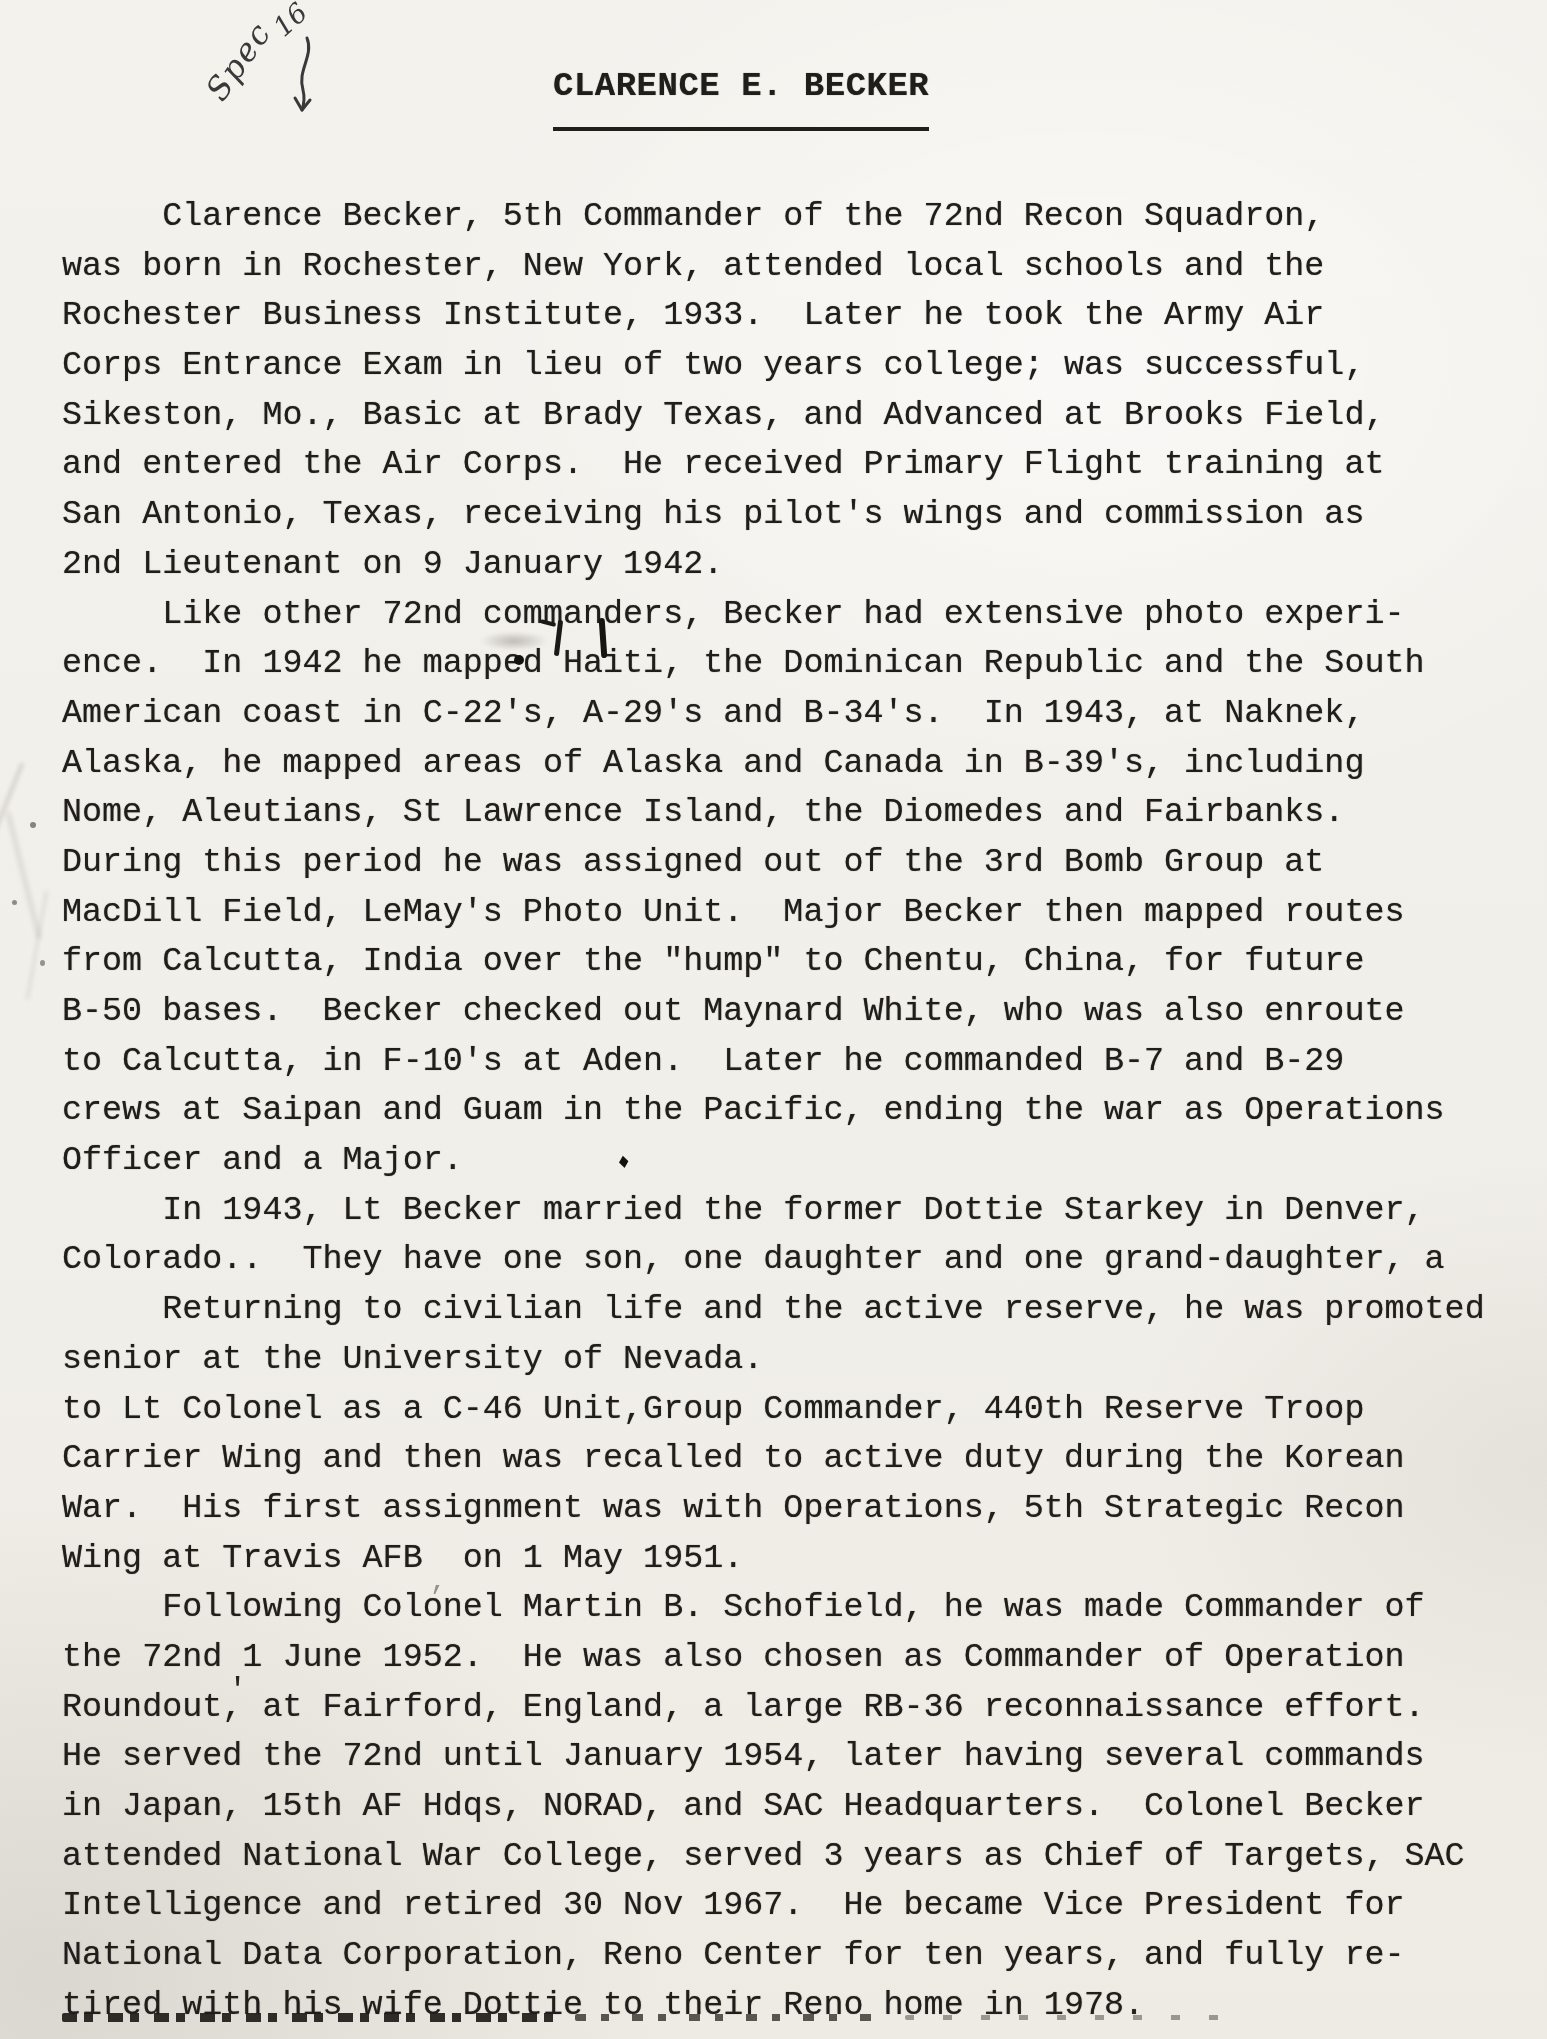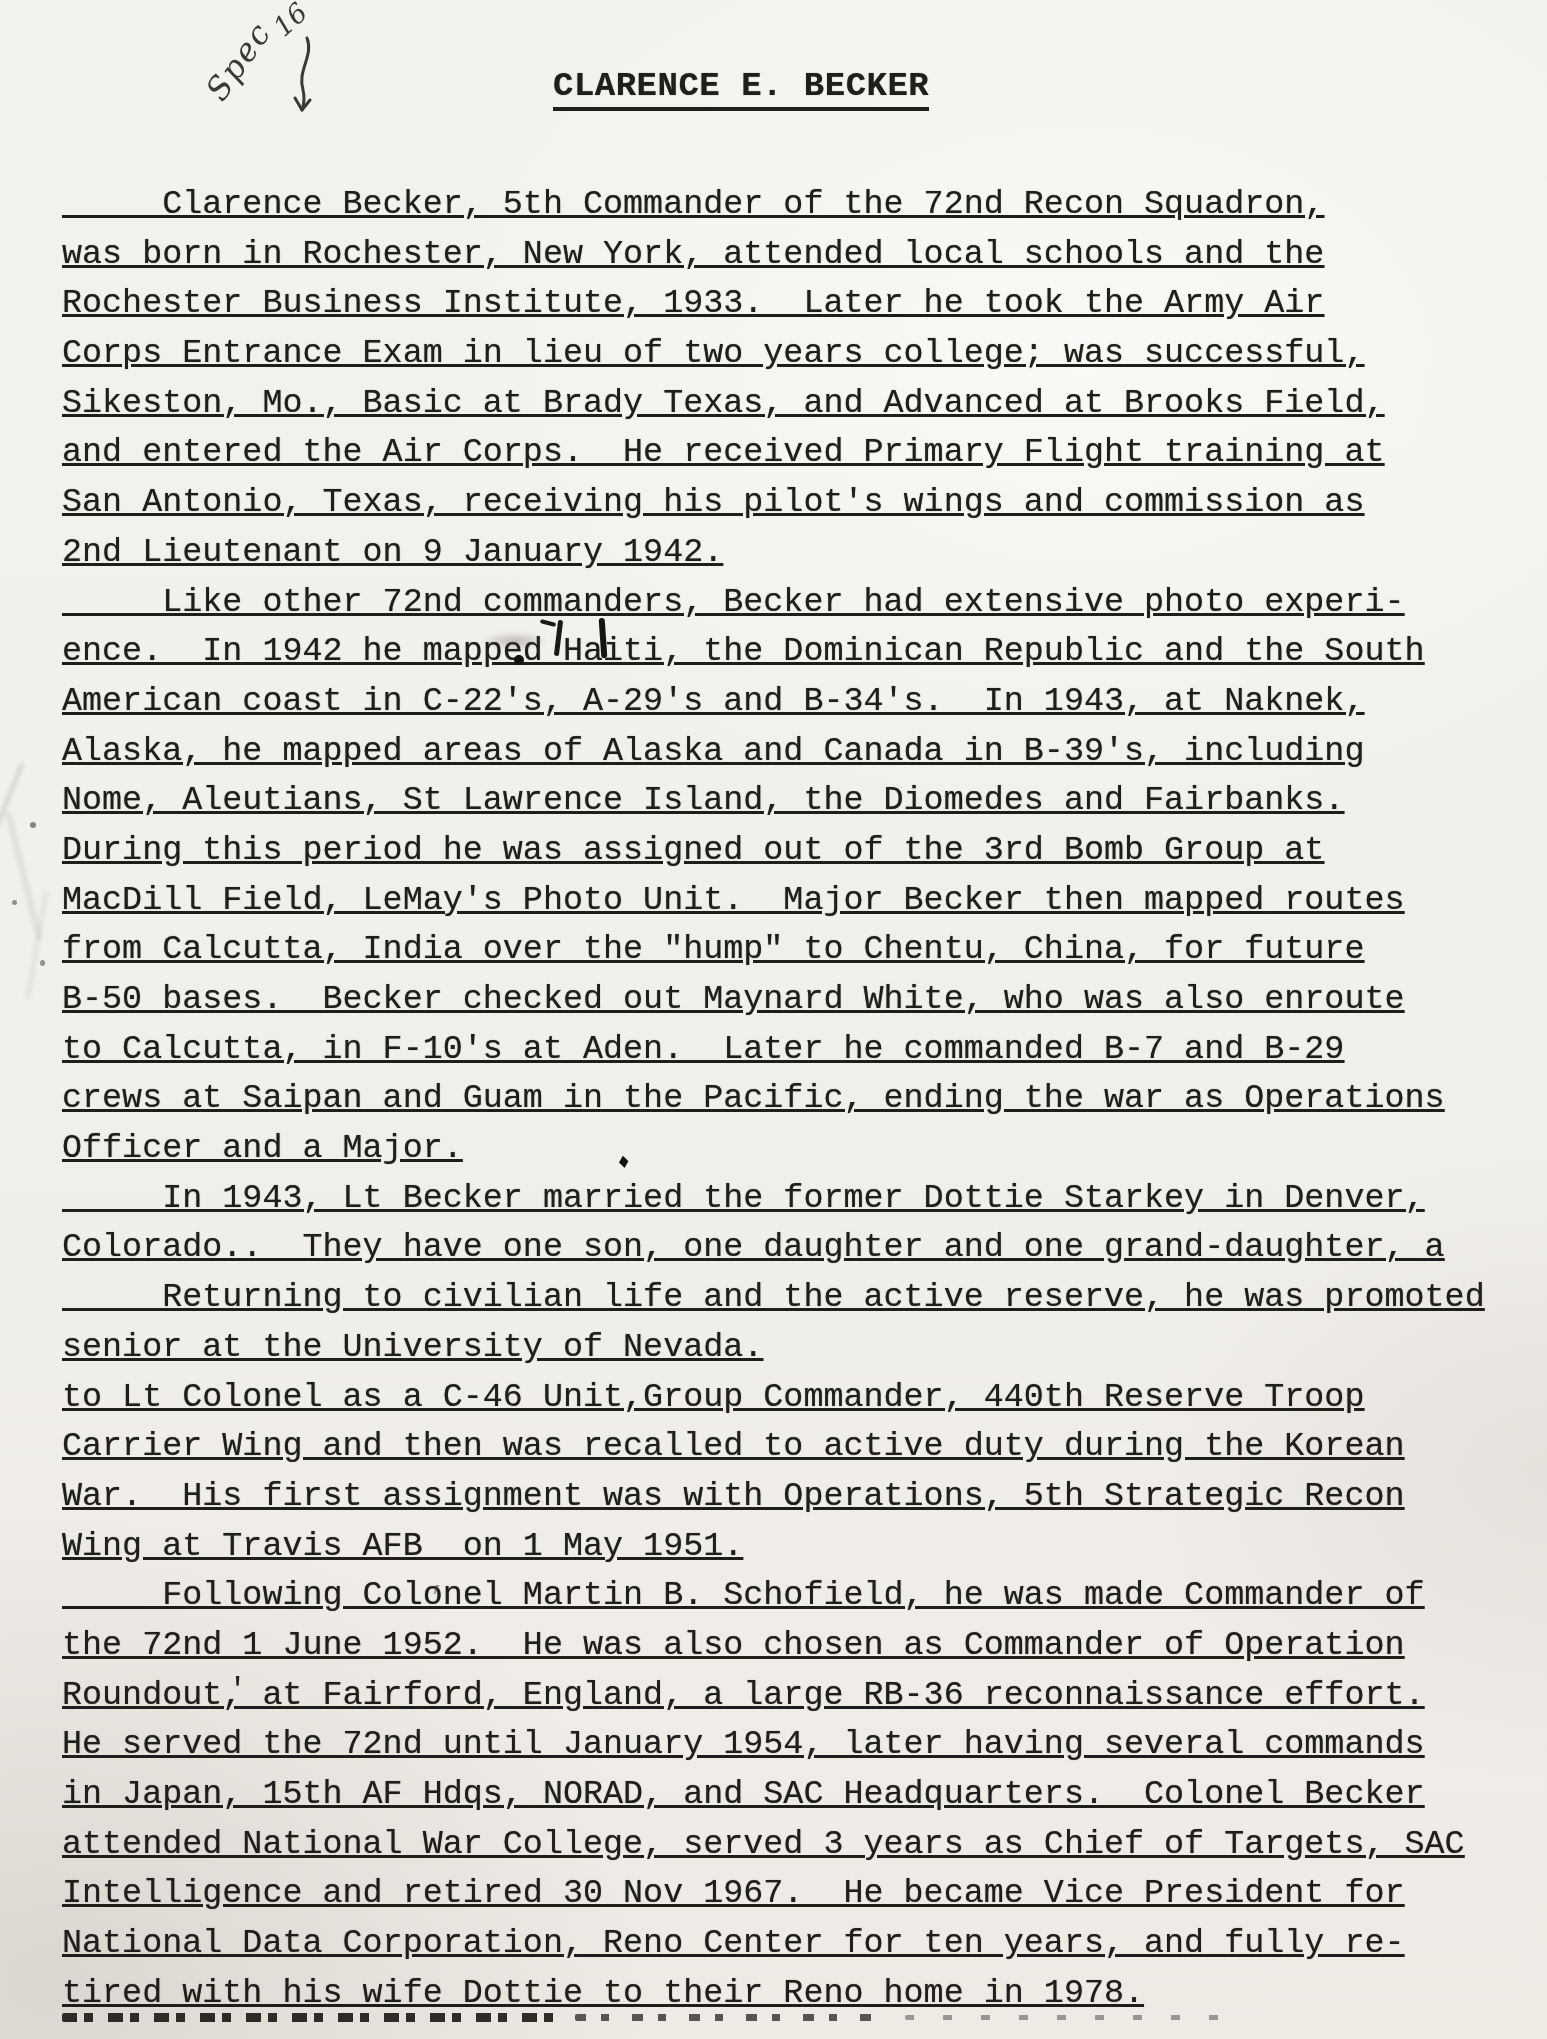--- a/index.html
+++ b/index.html
@@ -15,28 +15,28 @@
       radial-gradient(700px 520px at 100% 72%, rgba(128,122,112,0.10), transparent 60%),
       linear-gradient(180deg,#f4f2ed 0%,#f1efe9 55%,#edebe4 100%);
     font-family:"Liberation Mono","DejaVu Sans Mono",monospace;
     color:#201e1b;
   }
   
   .title{
     position:absolute;left:553px;top:66px;
     font-size:34px;font-weight:bold;line-height:1.2;
     letter-spacing:.5px;
-    padding-bottom:0;
+    padding-bottom:20px;
     border-bottom:4px solid #211f1c;
     text-shadow:0 0 1px rgba(28,26,23,.6);
     white-space:pre;
   }
   
   .doc-text{
-    position:absolute;left:62px;top:180px;width:1470px;text-decoration:underline;
+    position:absolute;left:62px;top:192px;width:1470px;
   }
   .doc-text .line{
     height:49.7px;line-height:49.7px;
     font-size:33.4px;
     white-space:pre;
     text-shadow:0 0 1px rgba(25,23,20,.6);
   }
   
   .annotation{position:absolute;left:185px;top:0;width:170px;height:140px;color:#39383a;}
   .ann-word{

